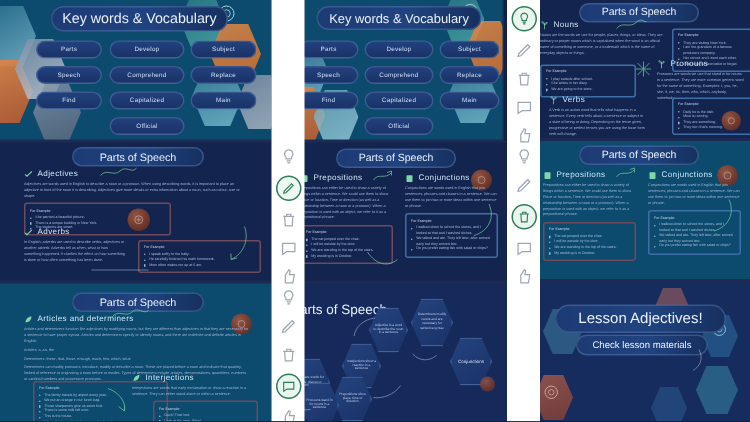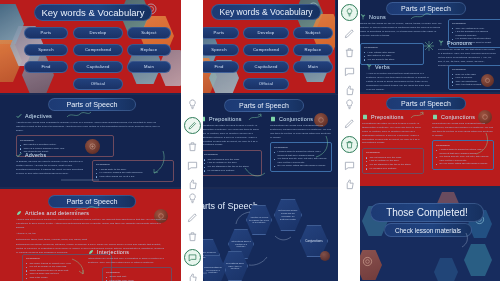--- a/index.html
+++ b/index.html
@@ -1,21 +1,21 @@
 <!DOCTYPE html>
 <html><head>
 <meta charset="utf-8">
 <style>
   html,body{margin:0;padding:0;background:#0d1b3e;}
   body{width:500px;height:281px;overflow:hidden;
        font-family:"Liberation Sans",sans-serif;color:#dfe7f5;}
   .stage{position:relative;width:500px;height:281px;overflow:hidden;background:#10204a;}
 
   
-  .slide{position:absolute;background:#b91c1c;overflow:hidden;
+  .slide{position:absolute;background:#0c4a6e;overflow:hidden;
          box-shadow:0 0 0 1px rgba(255,255,255,.05);}
   .slide.dark{background:#13244f;}
 
   
   .rail{position:absolute;top:0;bottom:0;width:22px;background:#ffffff;z-index:30;}
   .rail .grp{position:absolute;left:0;width:22px;display:flex;flex-direction:column;
              align-items:center;gap:6px;}
   .ricon{width:13px;height:13px;display:flex;align-items:center;justify-content:center;
          color:#7a8397;opacity:.72;}
   .ricon svg{width:11px;height:11px;display:block;}
@@ -686,21 +686,21 @@
         </svg>
     </div>
     <div class="seal2" style="left:10px;top:68px;width:11px;height:11px;color:#e3b9a6;">
       <svg viewBox="0 0 24 24">
           <circle cx="12" cy="12" r="9" fill="none" stroke="currentColor" stroke-width="1.2"></circle>
           <circle cx="12" cy="12" r="4" fill="none" stroke="currentColor" stroke-width="1"></circle>
         </svg>
     </div>
 
     <div class="pill" style="position:absolute;left:18px;top:15px;width:112px;height:17px;border-radius:11px;">
-      <span style="font-size:10px;">Those Completed!</span>
+      <span style="font-size:10px;">Lesson Adjectives!</span>
     </div>
     <div class="pill" style="position:absolute;left:32px;top:35px;width:86px;height:12px;border-radius:8px;">
       <span style="font-size:6.4px;">Check lesson materials</span>
     </div>
     <svg class="sq w" style="left:106px;top:44px;width:12px;height:16px;" viewBox="0 0 12 16">
         <path d="M8 1c3 6 1 11-4 14"></path>
       </svg>
   </div>
 
 </div>

